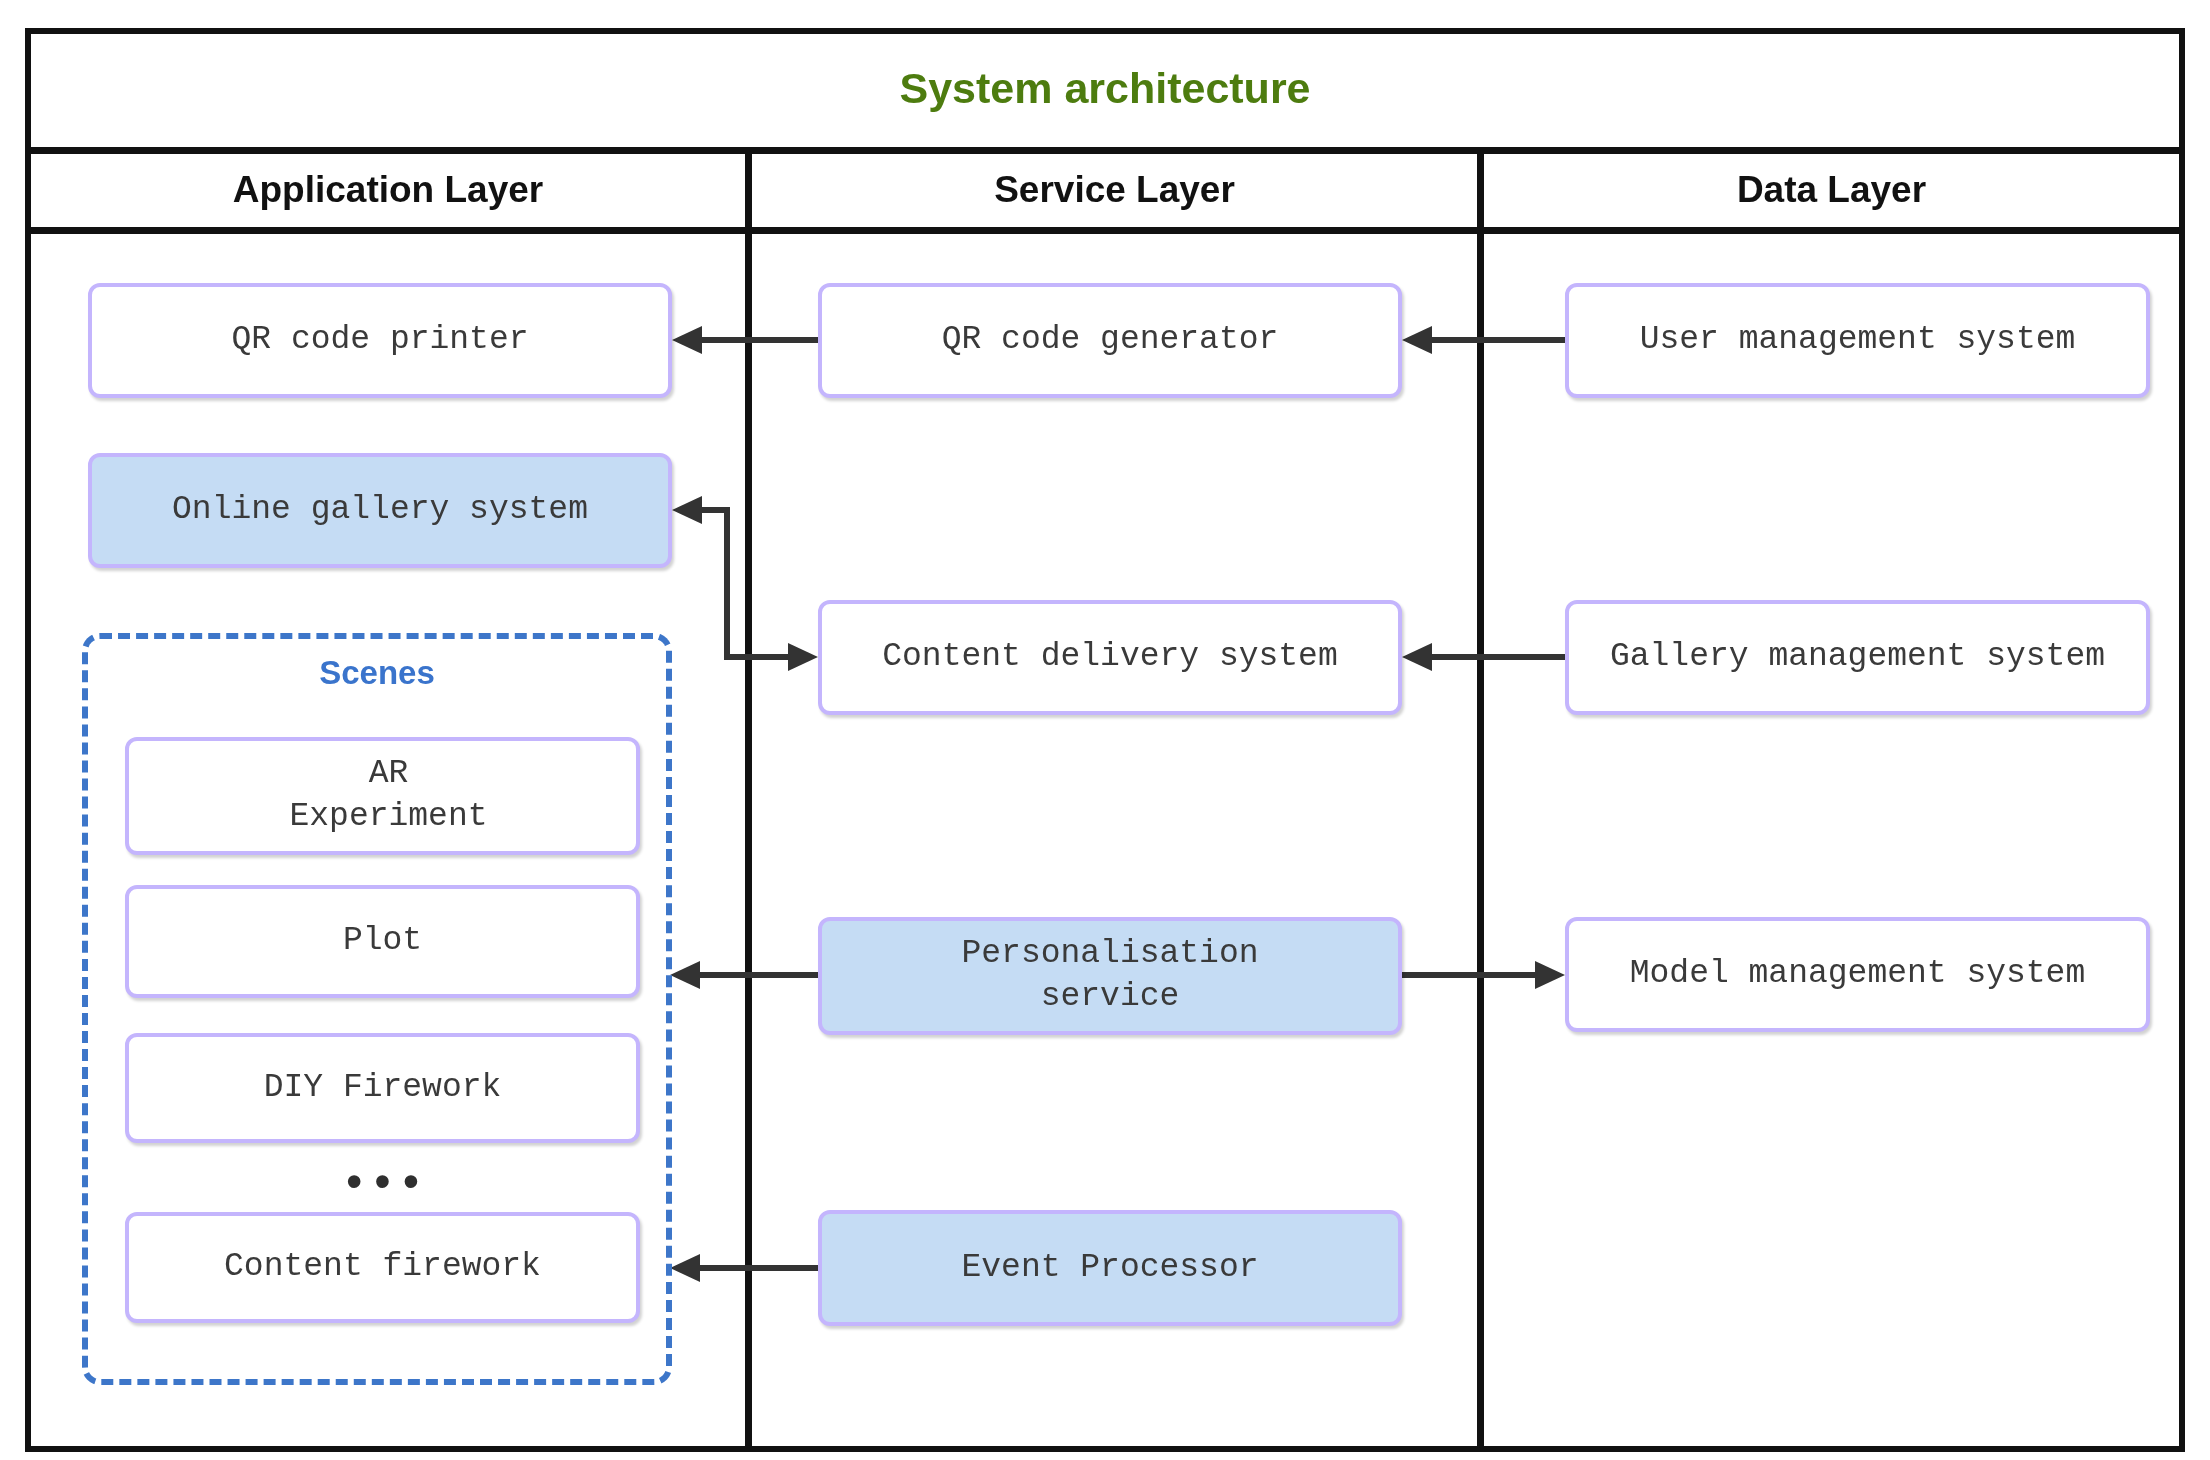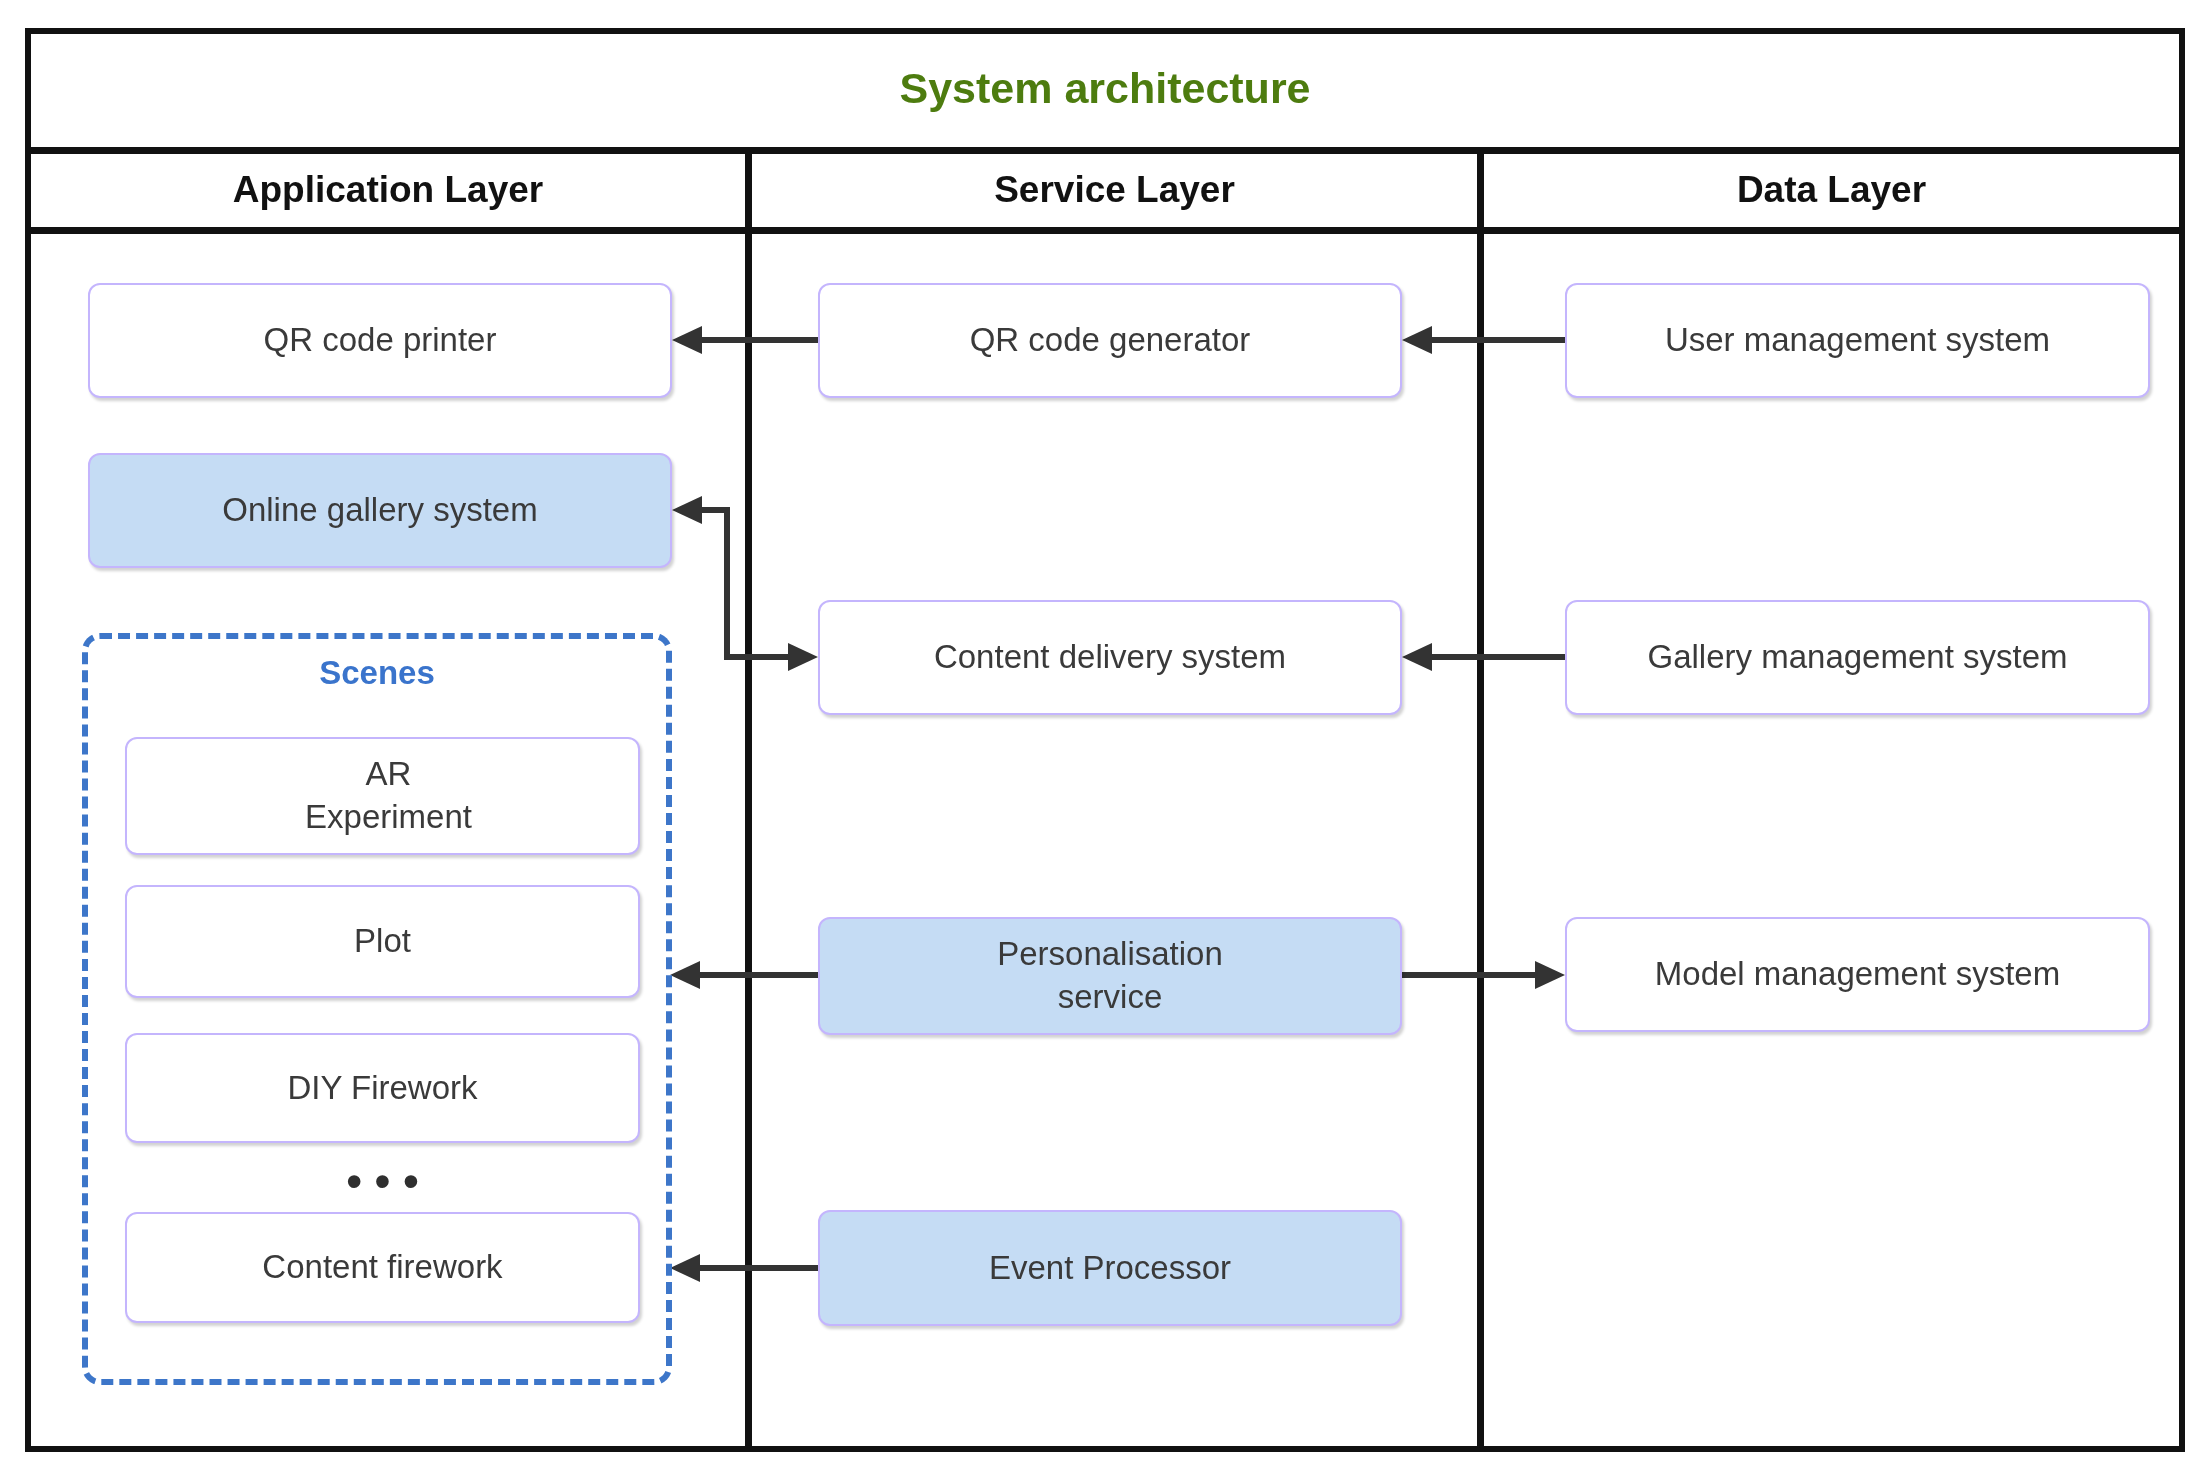--- a/index.html
+++ b/index.html
@@ -13,24 +13,24 @@
   .vline{position:absolute;top:147px;width:7px;height:1299px;background:#111111;}
 
   .title-cell{position:absolute;left:25px;top:28px;width:2160px;height:120px;
               display:flex;align-items:center;justify-content:center;
               font-size:43px;font-weight:bold;color:#4d7c0f;}
   .header-cell{position:absolute;top:152px;height:76px;display:flex;align-items:center;
                justify-content:center;font-size:37px;font-weight:bold;color:#111111;}
 
   
   .node{position:absolute;box-sizing:border-box;background:#ffffff;
-        border:2px solid #c4b5fd;border-radius:12px;
+        border:4px solid #c4b5fd;border-radius:12px;
         display:flex;align-items:center;justify-content:center;text-align:center;
         font-size:33px;line-height:1.3;color:#3a3a3a;white-space:pre-line;
-        box-shadow:2px 3px 3px rgba(0,0,0,0.18);}
+        box-shadow:2px 3px 3px rgba(0,0,0,0.18);font-family:Liberation Mono, monospace;}
   .node.hl{background:#c5dcf4;}
 
   .scenes-group{position:absolute;left:82px;top:633px;width:590px;height:752px;
                 box-sizing:border-box;border:6px dashed #3d76c9;border-radius:18px;}
   .scenes-label{position:absolute;left:82px;top:650px;width:590px;height:46px;
                 display:flex;align-items:center;justify-content:center;
                 font-size:33px;font-weight:bold;color:#3a74cc;}
   .dots{position:absolute;left:125px;top:1156px;width:515px;height:50px;
         display:flex;align-items:center;justify-content:center;
         font-size:44px;font-weight:bold;letter-spacing:13px;padding-left:13px;

